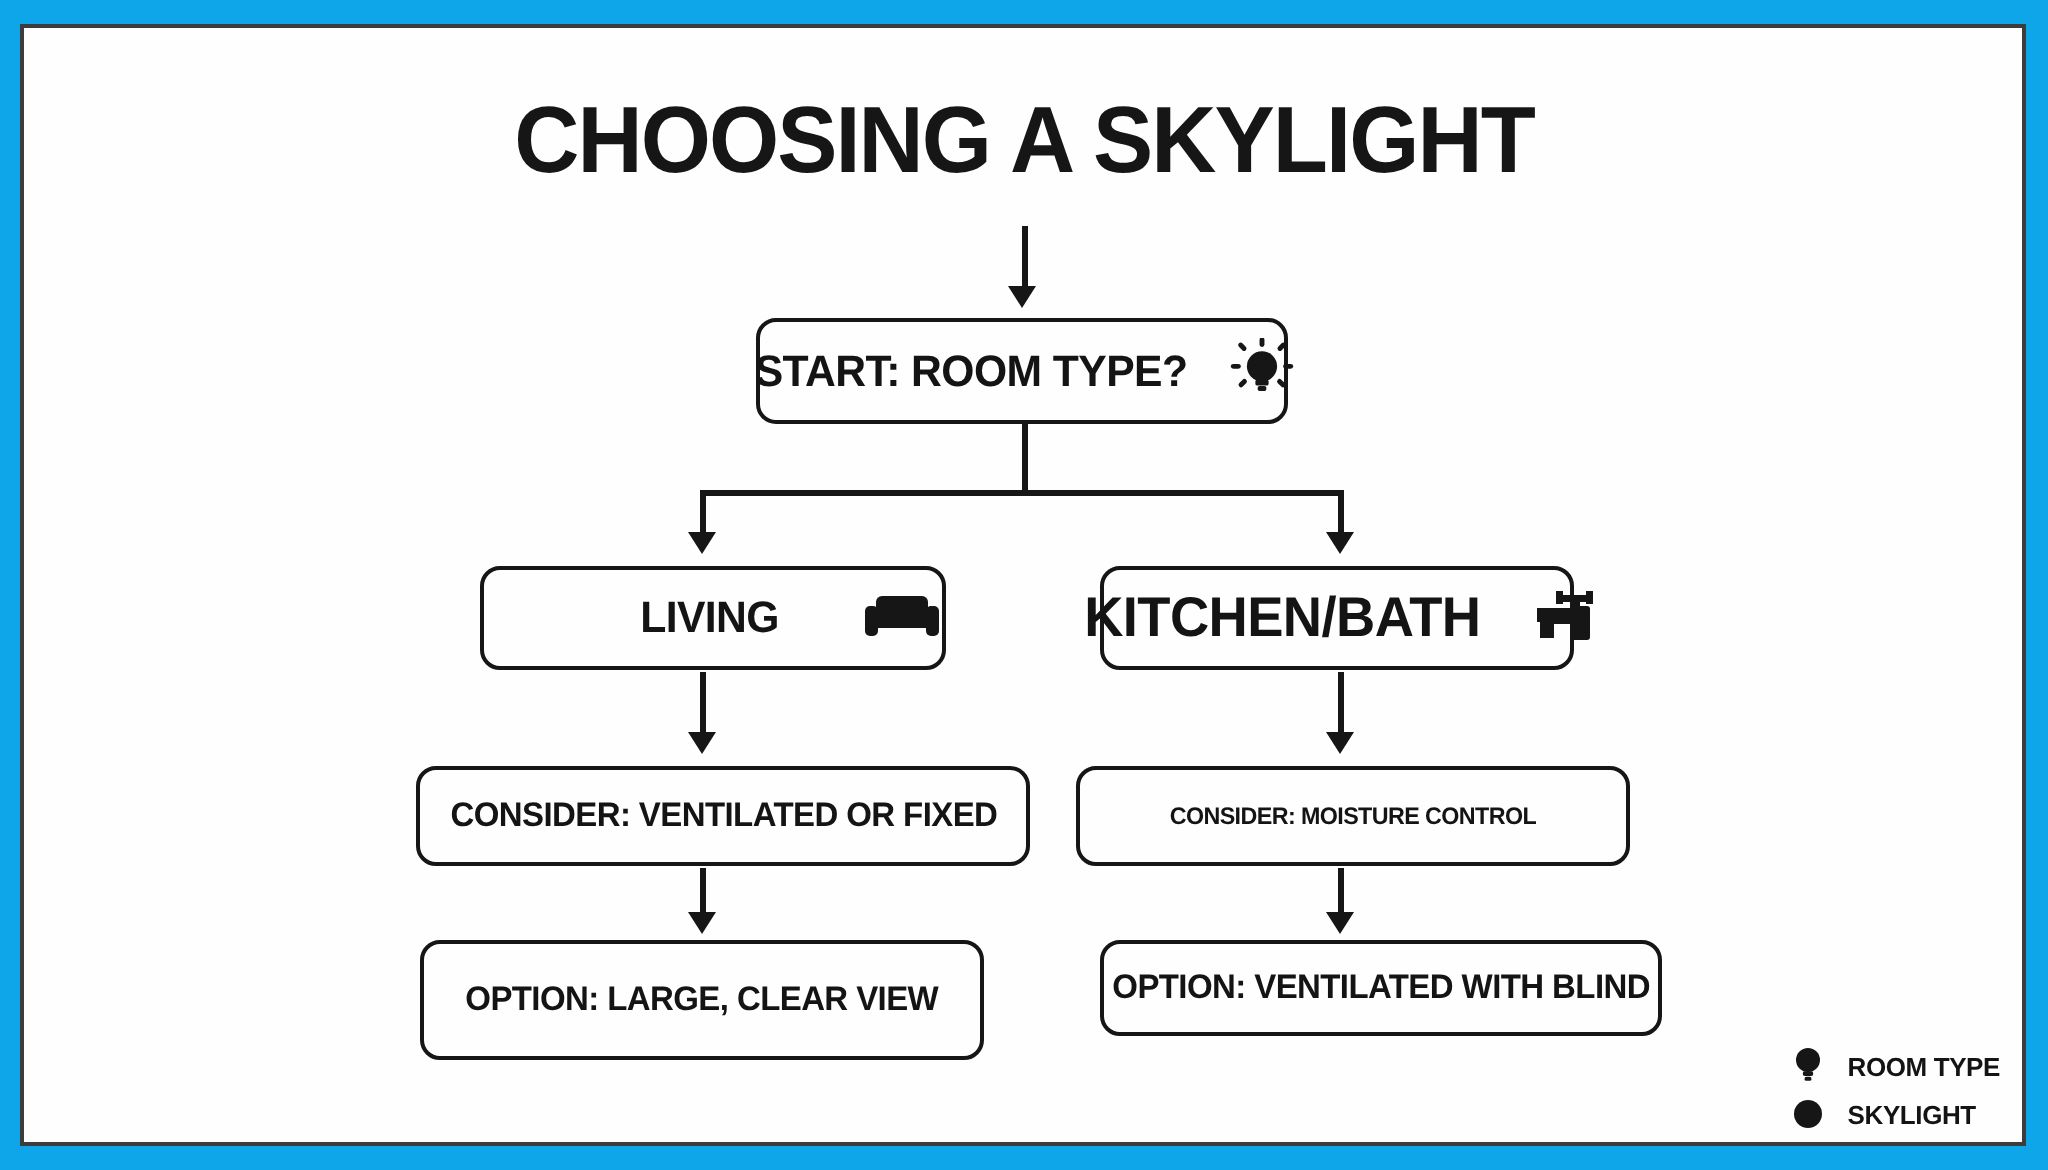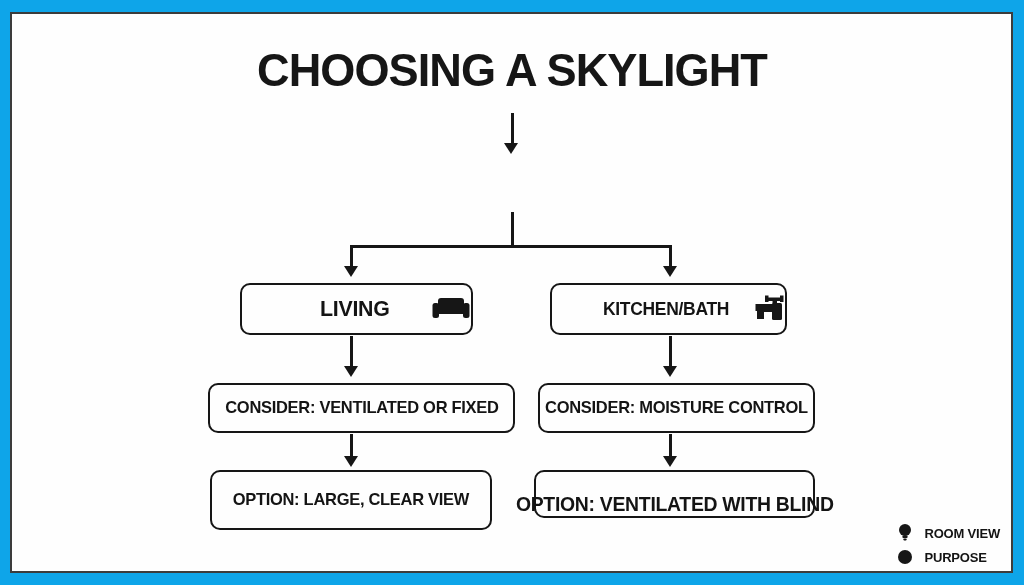--- a/index.html
+++ b/index.html
@@ -40,25 +40,25 @@
     align-items: center;
     justify-content: center;
     gap: 16px;
     font-weight: bold;
     white-space: nowrap;
     letter-spacing: -0.3px;
   }
   .node .label { transform: scaleX(0.97); }
   .node-start   { left: 378px; top: 159px; width: 266px; height: 53px; font-size: 22px; }
   .node-living  { left: 240px; top: 283px; width: 233px; height: 52px; font-size: 22px; gap: 40px; justify-content: flex-end; }
-  .node-kitchen { left: 550px; top: 283px; width: 237px; height: 52px; font-size: 18px; gap: 22px; justify-content: flex-end; }
+  .node-kitchen { left: 550px; top: 283px; width: 237px; height: 52px; font-size: 28px; gap: 22px; }
   .node-consider-living  { left: 208px; top: 383px; width: 307px; height: 50px; font-size: 17px; }
-  .node-consider-kitchen { left: 538px; top: 383px; width: 277px; height: 50px; font-size: 17px; }
+  .node-consider-kitchen { left: 538px; top: 383px; width: 277px; height: 50px; font-size: 12px; }
   .node-option-living    { left: 210px; top: 470px; width: 282px; height: 60px; font-size: 17px; }
-  .node-option-kitchen   { left: 534px; top: 470px; width: 281px; height: 48px; font-size: 20px; align-items: flex-end; }
+  .node-option-kitchen   { left: 550px; top: 470px; width: 281px; height: 48px; font-size: 17px; }
 
   .vline { position: absolute; width: 3px; background: #161616; }
   .hline { position: absolute; height: 3px; background: #161616; }
   .arrowhead {
     position: absolute;
     width: 0; height: 0;
     border-left: 7px solid transparent;
     border-right: 7px solid transparent;
     border-top: 11px solid #161616;
   }
@@ -90,20 +90,41 @@
 <body>
 
 <div class="canvas">
   <div class="frame"></div>
 
   <div class="title">CHOOSING A SKYLIGHT</div>
 
   <div class="vline" style="left:511px; top:113px; height:31px;"></div>
   <div class="arrowhead" style="left:504px; top:143px;"></div>
 
+  <div class="node node-start">
+    <span class="label">START: ROOM TYPE?</span>
+    <span class="icon">
+      <svg width="34" height="34" viewBox="0 0 36 36">
+        <g fill="#161616" stroke="none">
+          <circle cx="18" cy="15" r="8"></circle>
+          <rect x="14.5" y="22" width="7" height="3.2" rx="1"></rect>
+          <rect x="15.7" y="25.4" width="4.6" height="2.6" rx="1"></rect>
+        </g>
+        <g stroke="#161616" stroke-width="2.6" stroke-linecap="round">
+          <line x1="18" y1="3.5" x2="18" y2="1"></line>
+          <line x1="8.5" y1="5.5" x2="6.7" y2="3.7"></line>
+          <line x1="27.5" y1="5.5" x2="29.3" y2="3.7"></line>
+          <line x1="5.5" y1="15" x2="2.8" y2="15"></line>
+          <line x1="30.5" y1="15" x2="33.2" y2="15"></line>
+          <line x1="8.7" y1="23" x2="6.9" y2="24.8"></line>
+          <line x1="27.3" y1="23" x2="29.1" y2="24.8"></line>
+        </g>
+      </svg>
+    </span>
+  </div>
 
   <div class="vline" style="left:511px; top:212px; height:36px;"></div>
   <div class="hline" style="left:350px; top:245px; width:322px;"></div>
   <div class="vline" style="left:350px; top:245px; height:22px;"></div>
   <div class="arrowhead" style="left:344px; top:266px;"></div>
   <div class="vline" style="left:669px; top:245px; height:22px;"></div>
   <div class="arrowhead" style="left:663px; top:266px;"></div>
 
   <div class="node node-living">
     <span class="label">LIVING</span>
@@ -164,24 +185,24 @@
     <div class="legend-row">
       <span class="legend-icon-slot icon">
         <svg width="18" height="20" viewBox="0 0 18 20">
           <g fill="#161616">
             <circle cx="9" cy="7" r="6"></circle>
             <rect x="6.4" y="12.6" width="5.2" height="2.4" rx="1"></rect>
             <rect x="7.3" y="15.4" width="3.4" height="2" rx="0.8"></rect>
           </g>
         </svg>
       </span>
-      <span>ROOM VIEW</span>
+      <span>ROOM TYPE</span>
     </div>
     <div class="legend-row">
       <span class="legend-icon-slot icon">
         <svg width="16" height="16" viewBox="0 0 16 16">
           <circle cx="8" cy="8" r="7" fill="#161616"></circle>
         </svg>
       </span>
-      <span>PURPOSE</span>
+      <span>SKYLIGHT</span>
     </div>
   </div>
 </div>
 
 </body></html>

